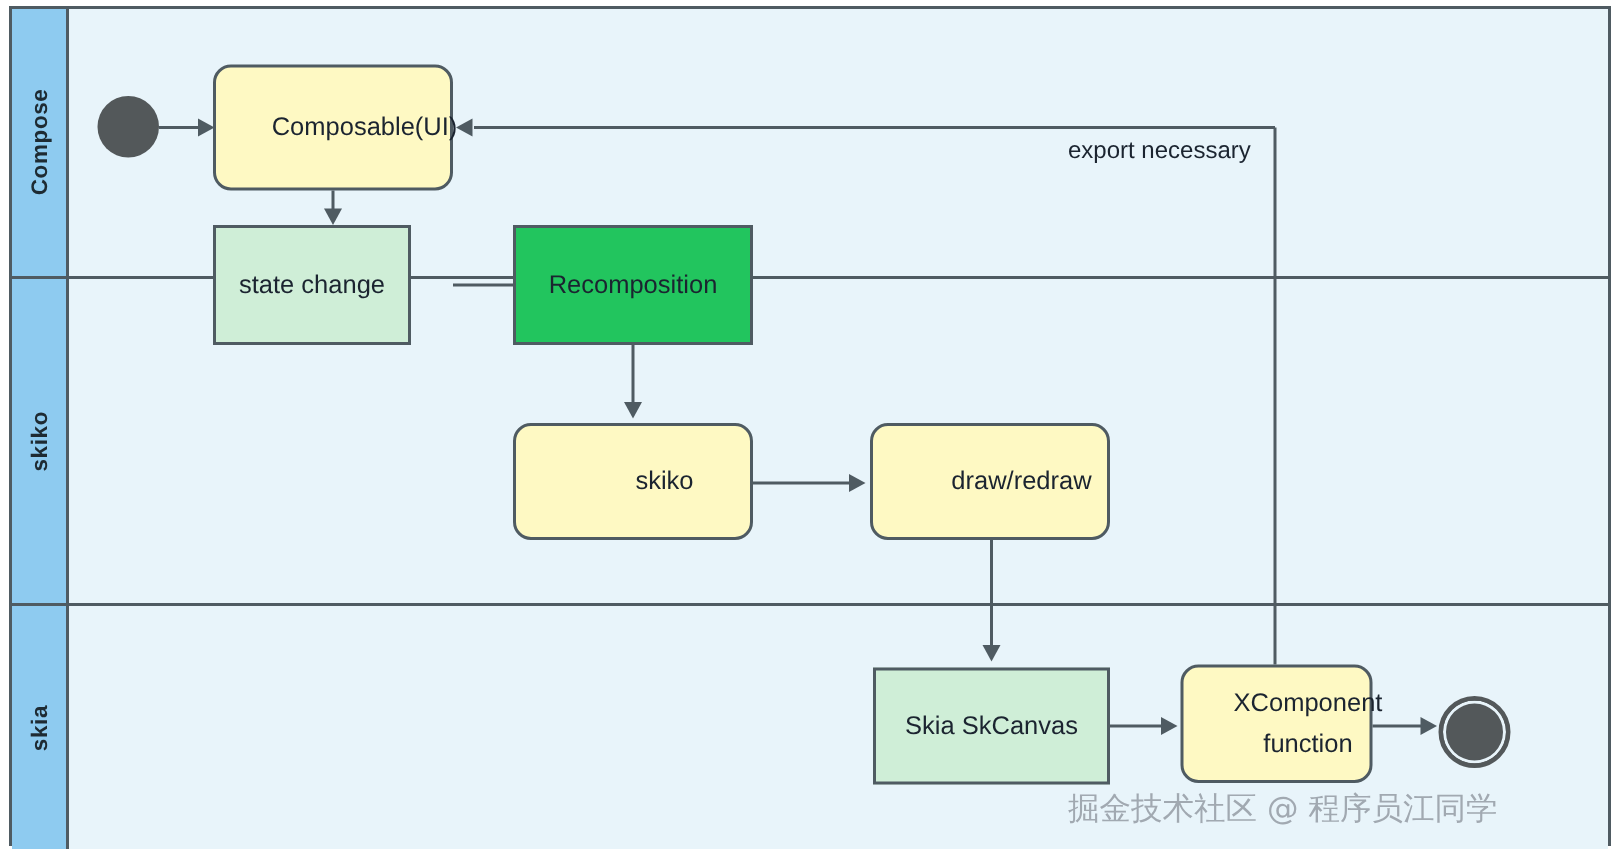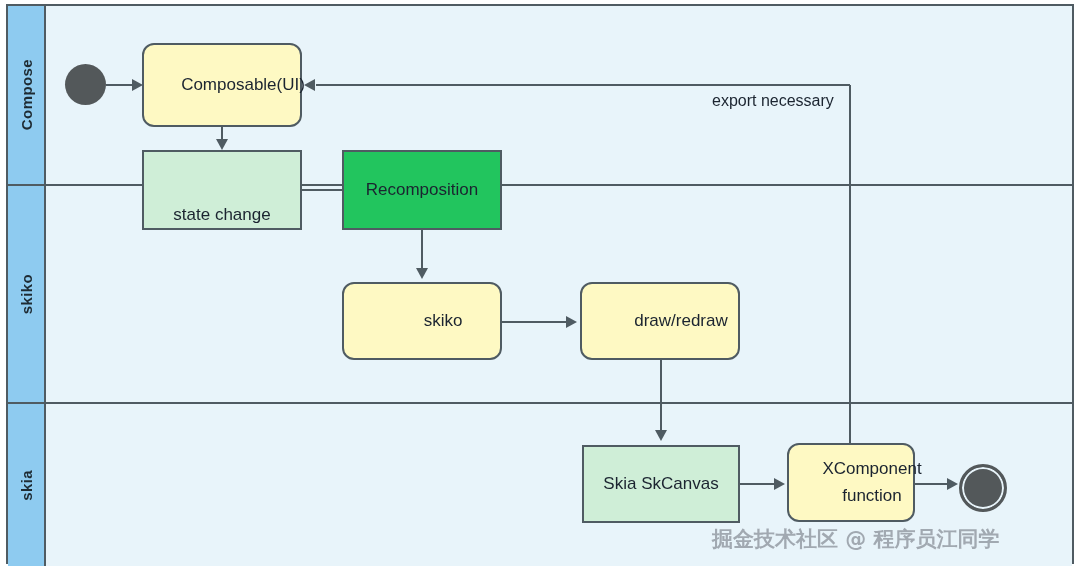--- a/index.html
+++ b/index.html
@@ -202,21 +202,21 @@
   <div class="edge-label" style="left:686px; top:85px;margin-left:26px;">
     <div>export necessary</div>
   </div>
 
   <div class="term start" style="left:65px; top:64px; width:41px; height:41px;"></div>
 
   <div class="node rounded purple" style="left:142px; top:43px; width:160px; height:84px;">
     <span>Composable(UI)</span>
   </div>
 
-  <div class="node green" style="left:142px; top:150px; width:160px; height:80px;align-items:flex-end;">
+  <div class="node green" style="left:142px; top:150px; width:132px; height:80px;">
     <span>state change</span>
   </div>
 
   <div class="node red" style="left:342px; top:150px; width:160px; height:80px;">
     <span>Recomposition</span>
   </div>
 
   <div class="node rounded purple" style="left:342px; top:282px; width:160px; height:78px;">
     <span>skiko</span>
   </div>
@@ -229,15 +229,15 @@
     <span>Skia SkCanvas</span>
   </div>
 
   <div class="node rounded purple" style="left:787px; top:443px; width:128px; height:79px; flex-direction:column;">
     <span>XComponent</span>
     <span>function</span>
   </div>
 
   <div class="term end" style="left:959px; top:464px; width:42px; height:42px;"></div>
 
-  <div class="watermark" style="left:712px; top:525px;font-weight:bold;">掘金技术社区 @ 程序员江同学</div>
+  <div class="watermark" style="left:712px; top:525px;">掘金技术社区 @ 程序员江同学</div>
 
 </div>
 
 </body></html>

